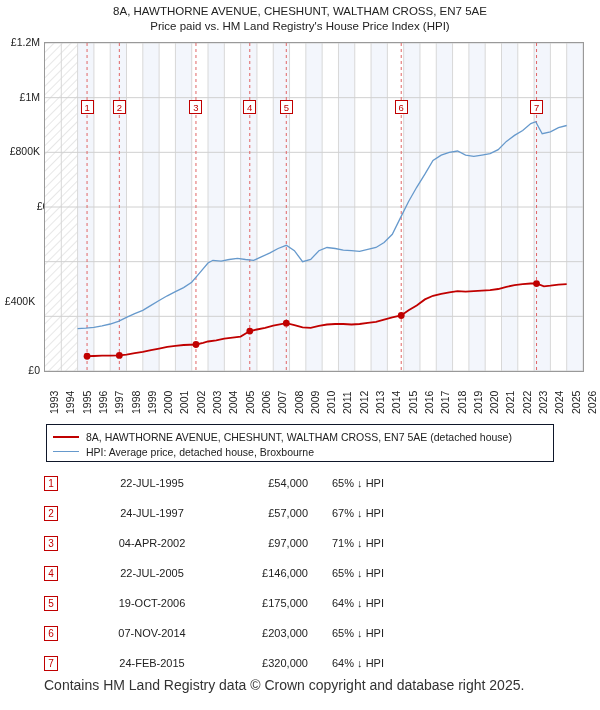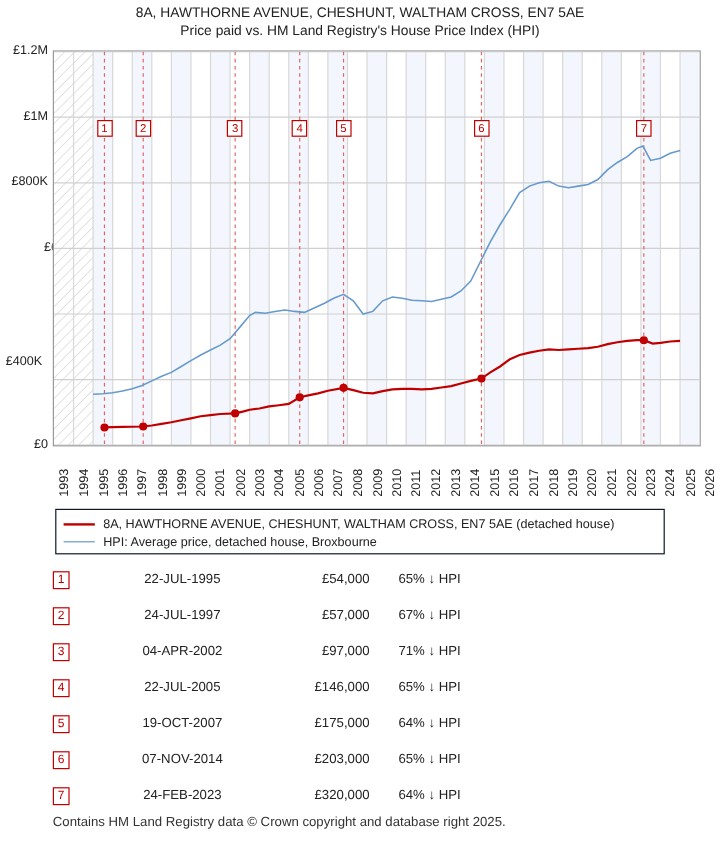--- a/index.html
+++ b/index.html
@@ -173,21 +173,21 @@
     color: #222;
   }
   
   #footer {
     position: absolute;
     left: 44px;
     top: 679px;
     width: 540px;
   }
   .footer-line {
-    font-size: 11px;
+    font-size: 14px;
     line-height: 12px;
     color: #333;
   }
 </style>
 </head>
 <body>
 
 <div id="root">
 
   <div class="title-block">
@@ -364,33 +364,33 @@
         <div class="sale-delta">71% ↓ HPI</div>
       </div>
       <div class="sale-row">
         <div class="sale-box">4</div>
         <div class="sale-date">22-JUL-2005</div>
         <div class="sale-price">£146,000</div>
         <div class="sale-delta">65% ↓ HPI</div>
       </div>
       <div class="sale-row">
         <div class="sale-box">5</div>
-        <div class="sale-date">19-OCT-2007</div>
+        <div class="sale-date">19-OCT-2006</div>
         <div class="sale-price">£175,000</div>
         <div class="sale-delta">64% ↓ HPI</div>
       </div>
       <div class="sale-row">
         <div class="sale-box">6</div>
         <div class="sale-date">07-NOV-2014</div>
         <div class="sale-price">£203,000</div>
         <div class="sale-delta">65% ↓ HPI</div>
       </div>
       <div class="sale-row">
         <div class="sale-box">7</div>
-        <div class="sale-date">24-FEB-2023</div>
+        <div class="sale-date">24-FEB-2015</div>
         <div class="sale-price">£320,000</div>
         <div class="sale-delta">64% ↓ HPI</div>
       </div>
     </div>
 
   <div id="footer">
     <div class="footer-line">Contains HM Land Registry data © Crown copyright and database right 2025.</div>
   </div>
 
 </div>

